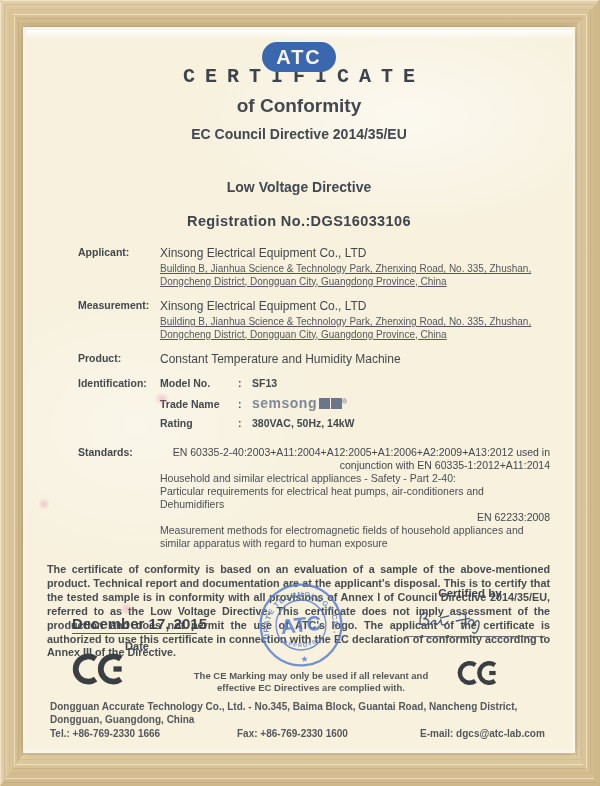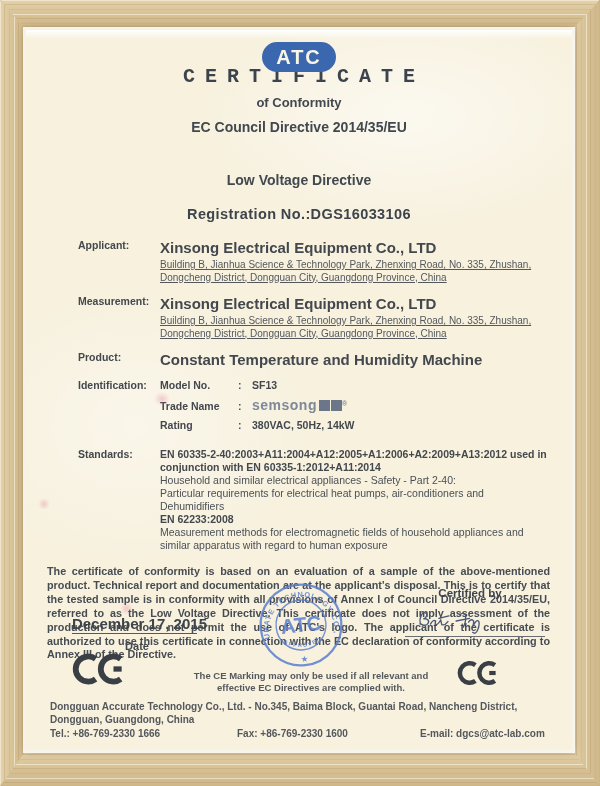--- a/index.html
+++ b/index.html
@@ -33,48 +33,48 @@
     background:linear-gradient(#ffffff, rgba(255,255,255,0)); }
   .smudge { position:absolute; border-radius:50%; background:radial-gradient(rgba(226,110,150,.33), rgba(226,110,150,0) 70%); }
 
   
   .hdr { text-align:center; position:relative; }
   .atc-pill { position:relative; z-index:2; width:74px; height:30px; margin:12px auto -7px;
     background:#3a67ae; border-radius:16px; display:flex; align-items:center; justify-content:center;
     color:#f7f4e8; font-weight:bold; font-size:20px; letter-spacing:2px; }
   .title { position:relative; z-index:1; color:#3c434c; font-weight:bold; font-size:20px;
     letter-spacing:10px; margin-left:10px;font-family:Liberation Mono, monospace; }
-  .subtitle { margin-top:7px; color:#42484f; font-weight:bold; font-size:13px; }
+  .subtitle { margin-top:7px; color:#42484f; font-weight:bold; font-size:19px; }
   .directive { color:#42484f; font-weight:bold; font-size:14px; line-height:17px;margin-top:36px; }
   .directive.first { margin-top:9px; }
   .registration { margin-top:17px; color:#3e444c; font-weight:bold; font-size:14.5px; letter-spacing:.4px; }
 
   
   .fields { margin-top:17px; padding:0 22px 0 52px; font-size:10.5px; color:#4b5056; }
   .frow { display:flex; margin-bottom:11px; }
   .flabel { width:82px; flex:none; font-weight:bold; color:#43484e; }
   .fval { flex:1; }
-  .org-name { font-weight:bold; color:#43484e; font-size:15px; }
+  .org-name { font-weight:normal; color:#43484e; font-size:12px; }
   .org-addr { margin-top:3px; font-size:10px; line-height:12.5px; color:#54585d;text-decoration:underline; }
   .idrow { display:flex; margin-bottom:6px; align-items:baseline; }
   .idname { width:78px; flex:none; font-weight:bold; color:#43484e; }
   .idcolon { width:14px; flex:none; font-weight:bold; }
   .idval { font-weight:bold; color:#43484e; }
   .brand { font-size:14px; font-weight:bold; color:#7e8899; letter-spacing:.5px; }
   .cjk { display:inline-block; vertical-align:-1px; margin-left:1px; }
   .cjk i { display:inline-block; width:11px; height:11px; margin-left:1px;
     background:
       linear-gradient(#6c7689,#6c7689) 0 3px/11px 1.2px no-repeat,
       linear-gradient(#6c7689,#6c7689) 0 6px/11px 1.2px no-repeat,
       linear-gradient(#6c7689,#6c7689) 5px 0/1.2px 11px no-repeat,
       linear-gradient(#6c7689,#6c7689);
     background-color:transparent; border:1.6px solid #6c7689; }
   .reg { font-size:7px; vertical-align:super; color:#7e8899; font-weight:bold; }
   .std-line { line-height:13px; font-size:10.5px; color:#4b5056; }
-  .std-line.b { font-weight:bold; color:#43484e; }
+  .std-line.b { font-weight:normal; color:#43484e;text-align:right; }
 
   
   .para { margin:13px 22px 0 21px; text-align:justify; font-weight:bold;
     font-size:10.8px; line-height:13.9px; color:#474c52; }
 
   
   .footer { position:absolute; left:0; top:545px; width:546px; height:175px; font-size:10px; }
   .stamp { position:absolute; left:232px; top:7px; width:86px; height:86px; opacity:.85; transform:rotate(-6deg); }
   .certified { position:absolute; left:384px; top:12px; width:120px; text-align:center;
     font-weight:bold; font-size:11.5px; color:#3e444c; }

